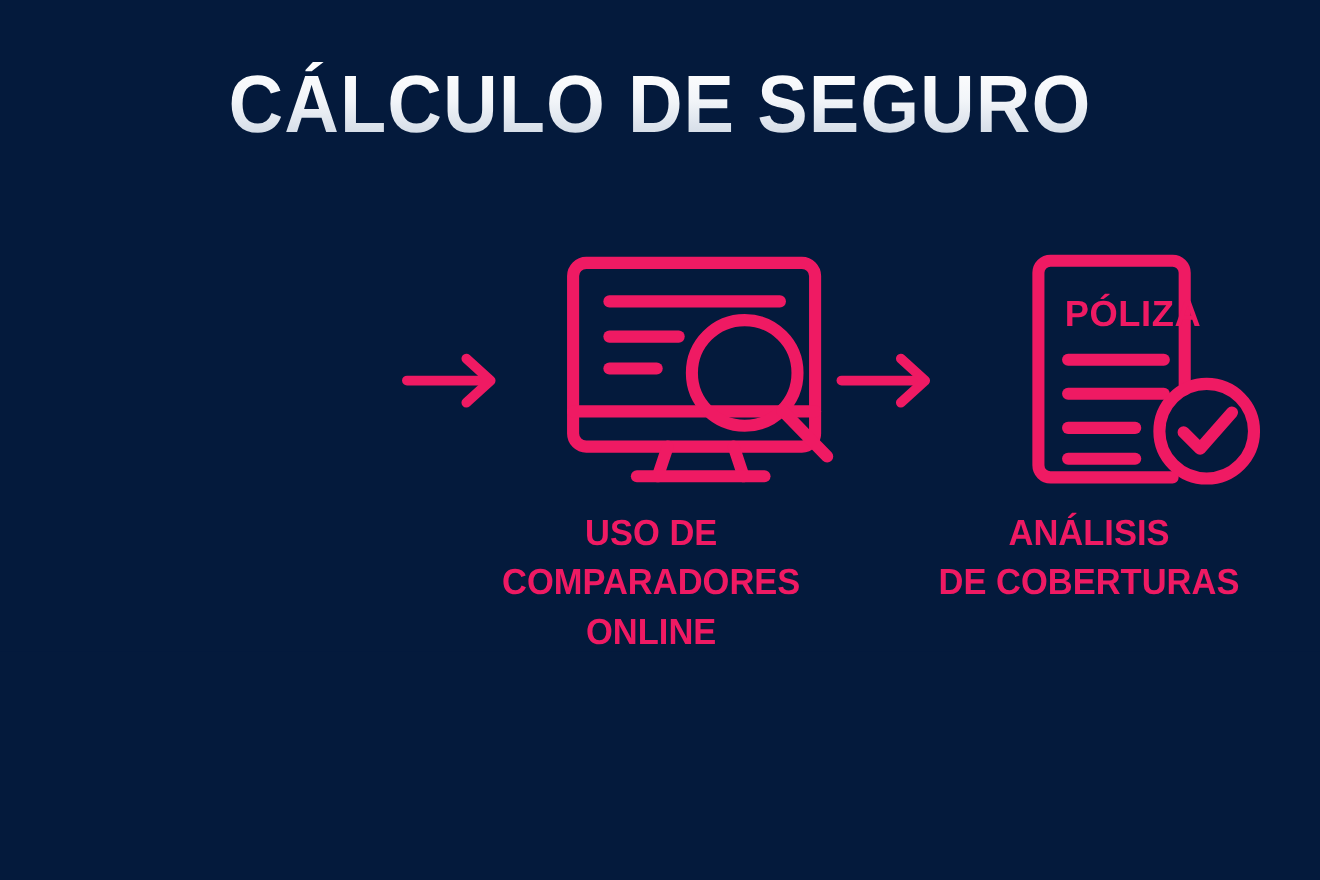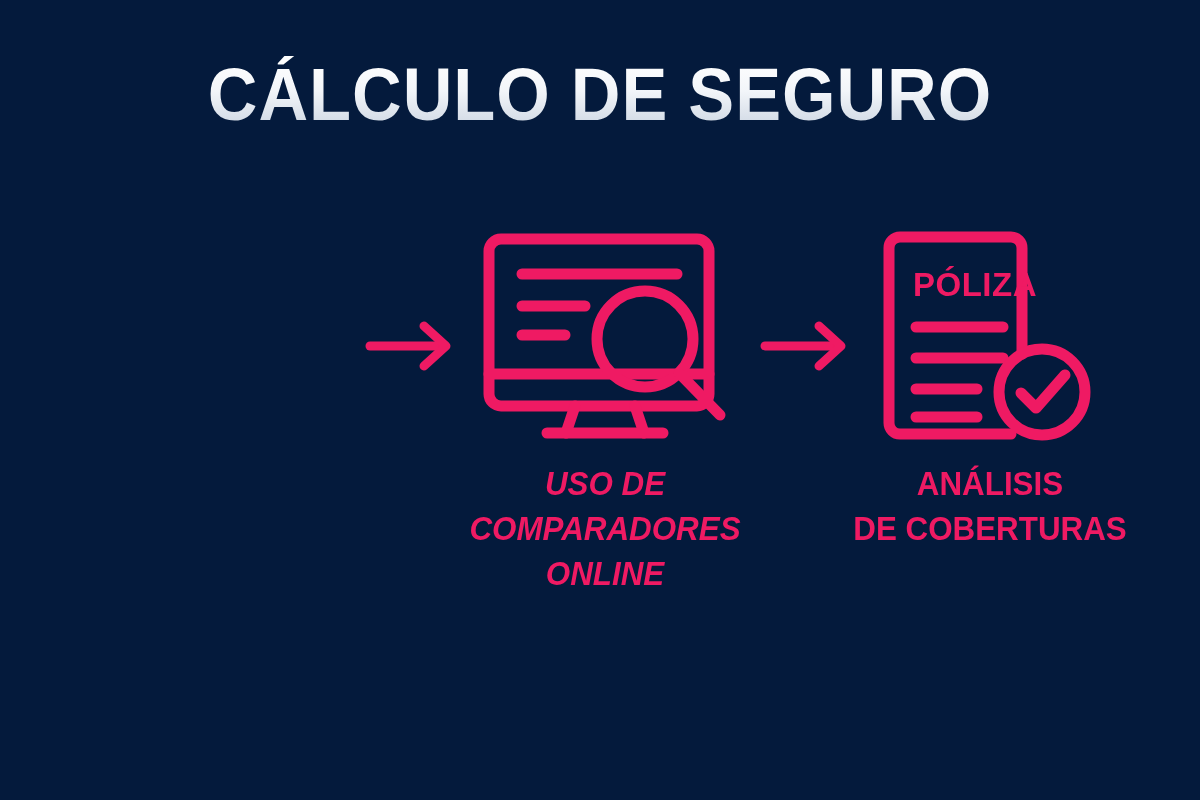--- a/index.html
+++ b/index.html
@@ -44,29 +44,29 @@
     user-select: none;
   }
 
   
   .step {
     position: absolute;
     top: 230px;
     width: 340px;
   }
   #step-0 { left: 49px; }
-  #step-1 { left: 435px; font-style: italic; }
+  #step-1 { left: 422px; }
   #step-2 { left: 820px; }
 
   .icon-wrap {
     position: relative;
     height: 215px;
     display: flex;
     align-items: center;
-    justify-content: center;
+    justify-content: flex-end;
   }
 
   .step-label {
     margin-top: 16px;
     text-align: center;
     color: #ef1a63;
     font-family: "Liberation Sans", sans-serif;
     font-weight: bold;
     font-size: 33px;
     line-height: 45px;

